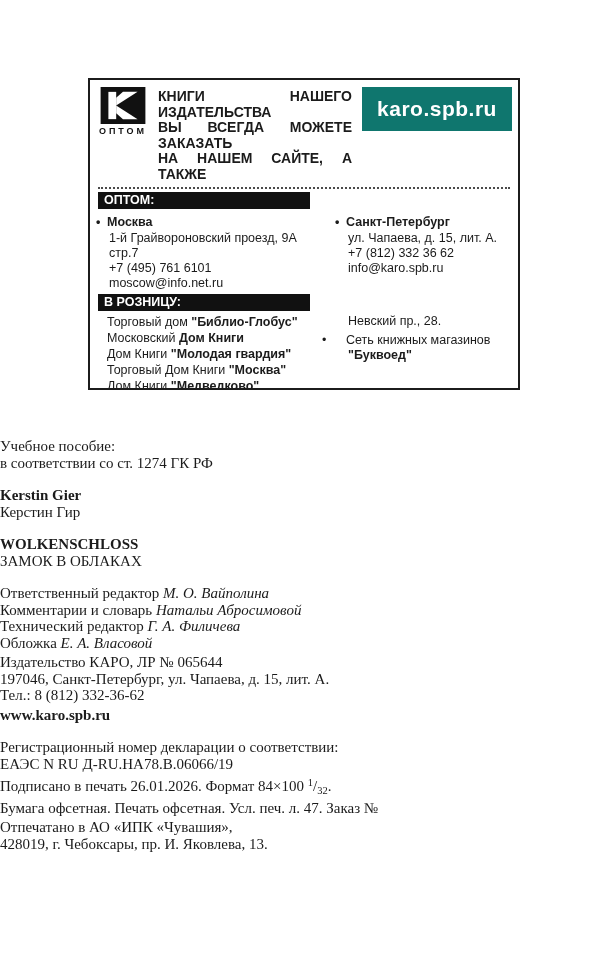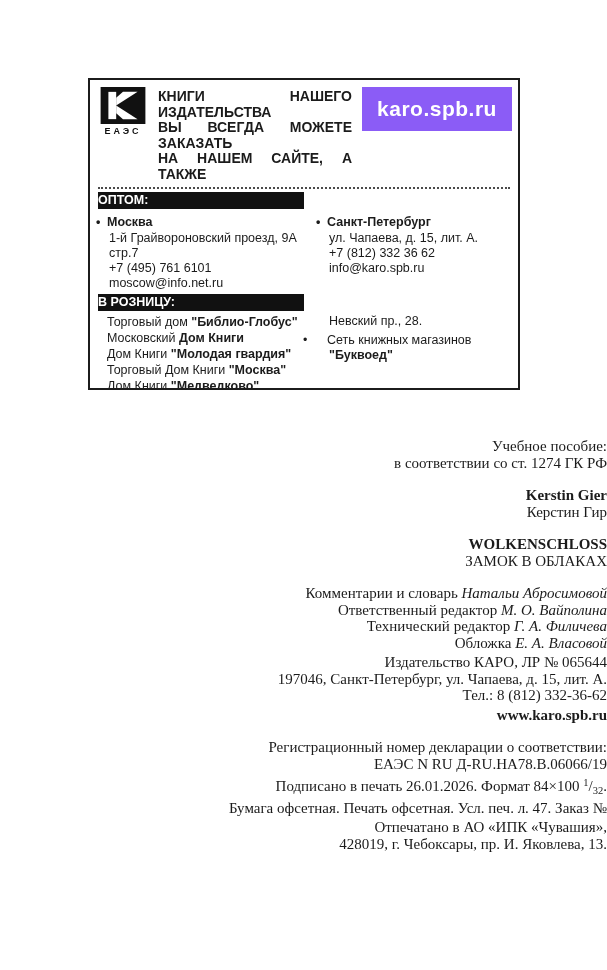--- a/index.html
+++ b/index.html
@@ -9,39 +9,39 @@
   
   .adbox{position:absolute;left:88px;top:78px;width:432px;height:312px;
          border:2px solid #1c1c1c;box-sizing:border-box;padding:5px 6px 0 6px;
          font-family:"Liberation Sans",sans-serif;background:#fff;overflow:hidden;}
   .ad-header{display:flex;align-items:flex-start;gap:10px;padding:2px 0 2px 2px;}
   .logo{width:50px;flex:0 0 auto;text-align:center;}
   .logo svg{width:46px;height:37px;display:block;margin:0 auto;}
   .logo-label{font-weight:bold;font-size:9px;letter-spacing:3px;margin-top:2px;color:#111;}
   .promo{flex:1;font-weight:bold;font-size:14px;line-height:15.5px;padding-top:2px;}
   .promo div{text-align:justify;text-align-last:justify;}
-  .site-badge{background:#8b5cf6;color:#fff;font-weight:bold;font-size:21px;
+  .site-badge{background:#0f766e;color:#fff;font-weight:bold;font-size:21px;
               width:150px;height:44px;flex:0 0 auto;display:flex;align-items:center;
               justify-content:center;letter-spacing:0.5px;}
   .dotted-sep{border-top:2px dotted #4a4a4a;margin:3px 2px 3px 2px;height:0;}
   .section-bar{background:#111;color:#fff;font-weight:bold;font-size:12.5px;
-               width:206px;padding:1px 0 2px 0;margin:3px 0 3px 2px;}
-  .cols{display:flex;}
+               width:206px;padding:1px 0 2px 6px;margin:3px 0 3px 2px;}
+  .cols{display:flex;gap:19px;}
   .col-l{width:220px;flex:0 0 auto;}
   .col-r{flex:1;}
   .city-line{font-weight:bold;font-size:12.5px;margin:3px 0 2px 0;}
   .blt{display:inline-block;width:11px;}
   .addr-line{font-size:12.5px;line-height:15px;margin-left:13px;}
   .r-item{font-size:12.5px;line-height:16px;padding-left:13px;text-indent:-13px;}
   .r-item b{font-weight:bold;}
   .r-item2{font-size:12.5px;line-height:15px;margin-bottom:4px;padding-left:13px;}
   .r-item2 .first{text-indent:-13px;margin-left:-13px;padding-left:13px;}
 
   
-  .imprint{position:absolute;top:438px;left:0;width:607px;text-align:right;
+  .imprint{position:absolute;top:438px;left:0;width:607px;text-align:left;
            font-family:"Liberation Serif","DejaVu Serif",serif;font-size:15px;
            line-height:16.5px;color:#1b1b1b;}
   .imp-block{margin:0 0 16px 0;}
   .imp-block.tight{margin-bottom:3px;}
   .imp-bold{font-weight:bold;}
   .imp-italic{font-style:italic;}
   .frac-num{font-size:10.5px;vertical-align:5px;}
   .frac-den{font-size:10.5px;vertical-align:-3px;}
 </style>
 </head>
@@ -52,21 +52,21 @@
   <div class="adbox">
 
     <div class="ad-header">
       <div class="logo">
         <svg viewBox="0 0 46 38">
           <rect x="0" y="0" width="46" height="38" fill="#111"></rect>
           <rect x="8" y="5" width="8" height="28" fill="#fff"></rect>
           <polygon points="16,19 16,11 23,5 38,5" fill="#fff"></polygon>
           <polygon points="16,19 16,27 23,33 38,33" fill="#fff"></polygon>
         </svg>
-        <div class="logo-label">ЕАЭС</div>
+        <div class="logo-label">ОПТОМ</div>
       </div>
       <div class="promo">
         <div>КНИГИ НАШЕГО ИЗДАТЕЛЬСТВА</div>
         <div>ВЫ ВСЕГДА МОЖЕТЕ ЗАКАЗАТЬ</div>
         <div>НА НАШЕМ САЙТЕ, А ТАКЖЕ</div>
       </div>
       <div class="site-badge">karo.spb.ru</div>
     </div>
 
     <div class="dotted-sep"></div>
@@ -122,22 +122,22 @@
       <div class="imp-bold">Kerstin Gier</div>
       <div>Керстин Гир</div>
     </div>
 
     <div class="imp-block">
       <div class="imp-bold">WOLKENSCHLOSS</div>
       <div>ЗАМОК В ОБЛАКАХ</div>
     </div>
 
     <div class="imp-block tight">
+      <div><span>Ответственный редактор </span><span class="imp-italic">М. О. Вайполина</span></div>
       <div><span>Комментарии и словарь </span><span class="imp-italic">Натальи Абросимовой</span></div>
-      <div><span>Ответственный редактор </span><span class="imp-italic">М. О. Вайполина</span></div>
       <div><span>Технический редактор </span><span class="imp-italic">Г. А. Филичева</span></div>
       <div><span>Обложка </span><span class="imp-italic">Е. А. Власовой</span></div>
     </div>
 
     <div class="imp-block tight">
       <div>Издательство КАРО, ЛР № 065644</div>
       <div>197046, Санкт-Петербург, ул. Чапаева, д. 15, лит. А.</div>
       <div>Тел.: 8 (812) 332-36-62</div>
     </div>
 

